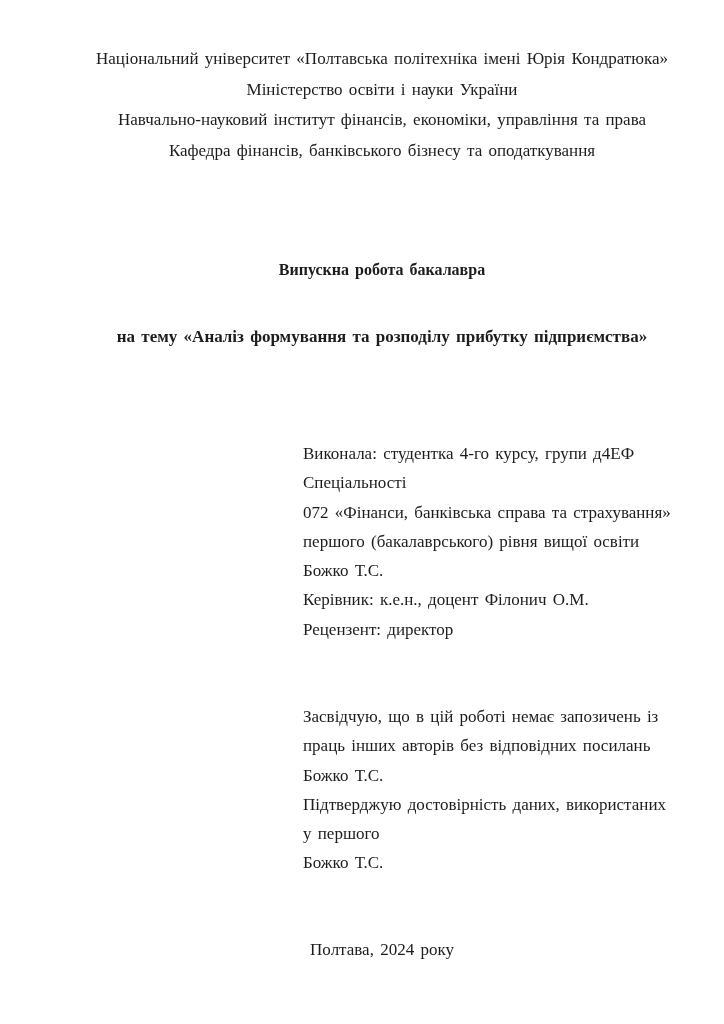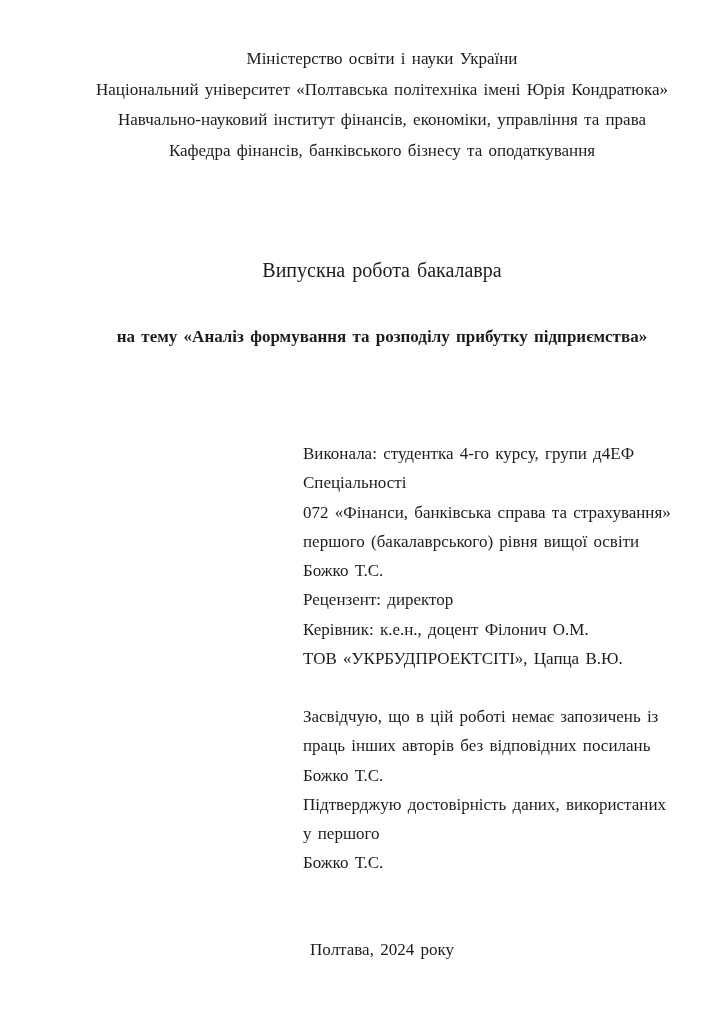--- a/index.html
+++ b/index.html
@@ -24,22 +24,22 @@
     right: 45px;
     text-align: center;
   }
   .header {
     top: 44px;
     line-height: 30.7px;
   }
   .title {
     top: 255px;
     margin: 0;
-    font-size: 20px;
-    font-weight: normal;
+    font-size: 16px;
+    font-weight: bold;
     line-height: 30px;
   }
   .subtitle {
     top: 318px;
     margin: 4px;
     font-size: 17px;
     font-weight: bold;
     line-height: 30px;
   }
   .left-block {
@@ -59,39 +59,38 @@
     top: 935px;
     line-height: 30px;
   }
 </style>
 </head>
 <body>
 
 <div class="page">
 
   <div class="centered header">
+    <div>Національний університет «Полтавська  політехніка  імені Юрія Кондратюка»</div>
     <div>Міністерство  освіти і науки України</div>
-    <div>Національний університет «Полтавська  політехніка  імені Юрія Кондратюка»</div>
     <div>Навчально-науковий  інститут фінансів, економіки, управління  та права</div>
     <div>Кафедра фінансів,  банківського  бізнесу та оподаткування</div>
   </div>
 
   <h1 class="centered title">Випускна робота бакалавра</h1>
 
   <h2 class="centered subtitle">на тему «Аналіз формування та розподілу прибутку підприємства»</h2>
 
   <div class="left-block credentials">
     <div>Виконала:  студентка 4-го курсу,  групи д4ЕФ</div>
     <div>Спеціальності</div>
     <div>072 «Фінанси,  банківська справа та страхування»</div>
     <div>першого (бакалаврського)  рівня вищої освіти</div>
     <div>Божко Т.С.</div>
+    <div>Керівник:  к.е.н., доцент Філонич  О.М.</div>
     <div>Рецензент:  директор</div>
-    <div>Керівник:  к.е.н., доцент Філонич  О.М.</div>
-    <div>ТОВ «УКРБУДПРОЕКТСІТІ»,  Цапца  В.Ю.</div>
   </div>
 
   <div class="left-block attestation">
     <div>Засвідчую,  що в цій роботі немає  запозичень  із</div>
     <div>праць  інших  авторів  без  відповідних  посилань</div>
     <div>Божко Т.С.</div>
     <div>Підтверджую  достовірність  даних,  використаних</div>
     <div>у першого</div>
     <div>Божко Т.С.</div>
   </div>

